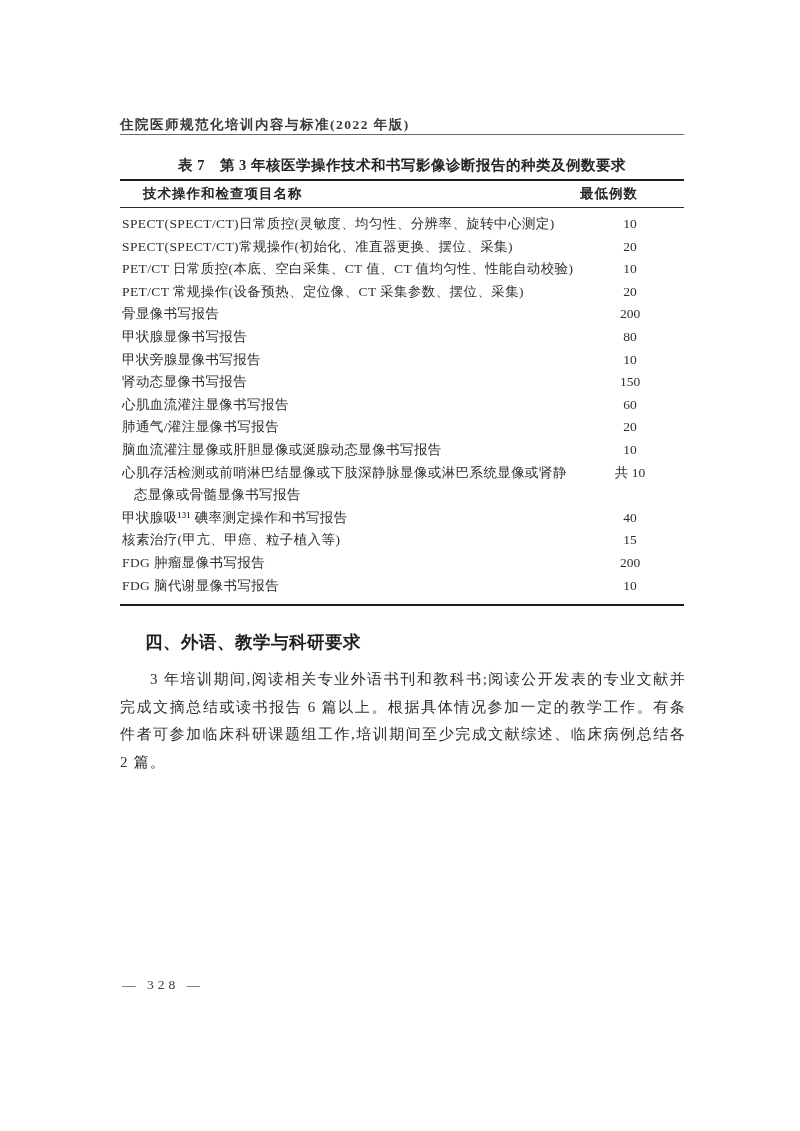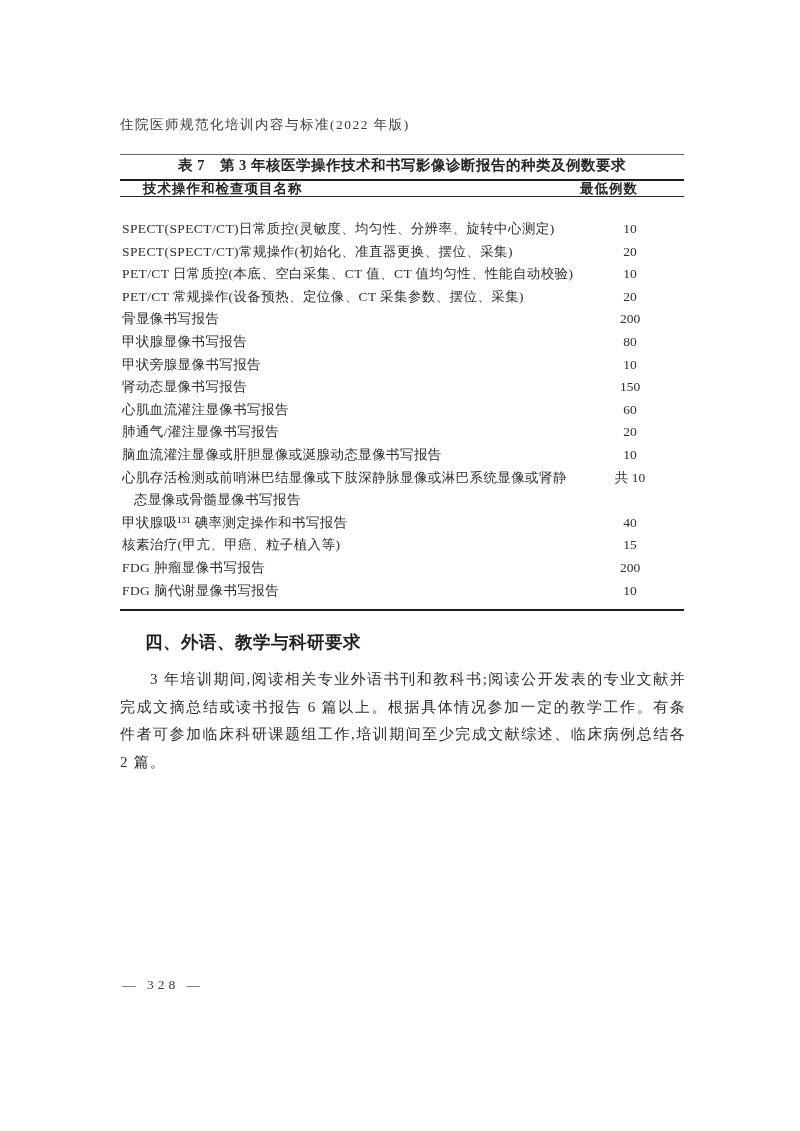--- a/index.html
+++ b/index.html
@@ -10,47 +10,48 @@
     font-family: "Liberation Serif", "DejaVu Serif", serif;
     color: #2e2e2e;
     overflow: hidden;
   }
   .page { position: absolute; inset: 0; background: #ffffff; }
 
   
   .running-header {
     position: absolute; left: 120px; top: 116px; width: 564px;
     font-size: 13.5px; letter-spacing: 1.5px; color: #3a3a3a;
-    padding-bottom: 20px;
+    padding-bottom: 0;
     border-bottom: 1px solid #6a6a6a;
+    font-weight: bold;
   }
 
   
   .table-title {
     position: absolute; left: 120px; top: 156px; width: 564px;
     text-align: center; font-weight: bold; font-size: 14.5px;
     color: #262626; letter-spacing: 0.5px;
   }
 
   
   .table {
     position: absolute; left: 120px; top: 179px; width: 564px;
     border-top: 2.5px solid #1c1c1c;
     border-bottom: 2.5px solid #1c1c1c;
     font-size: 13.5px;
   }
   .thead {
     display: flex; align-items: center;
-    height: 16px;
+    height: 27px;
     border-bottom: 1.2px solid #2a2a2a;
     font-weight: bold; color: #262626;
   }
   .thead .col-name { flex: 1; padding-left: 23px; letter-spacing: 1px; }
   .thead .col-count { width: 104px; text-align: left; letter-spacing: 1px; }
-  .trows { padding: 5px 0 7px 0; margin-top: 16px; }
+  .trows { padding: 5px 0 7px 0; }
   .trow { display: flex; align-items: flex-start; }
   .tname {
     flex: 1; max-width: 458px;
     line-height: 22.6px; letter-spacing: 0.4px;
     padding-left: 14px; text-indent: -12px; 
     color: #2e2e2e;
   }
   .tcount { width: 104px; text-align: center; line-height: 22.6px; color: #2e2e2e; font-family: Liberation Serif, serif; }
 
   

